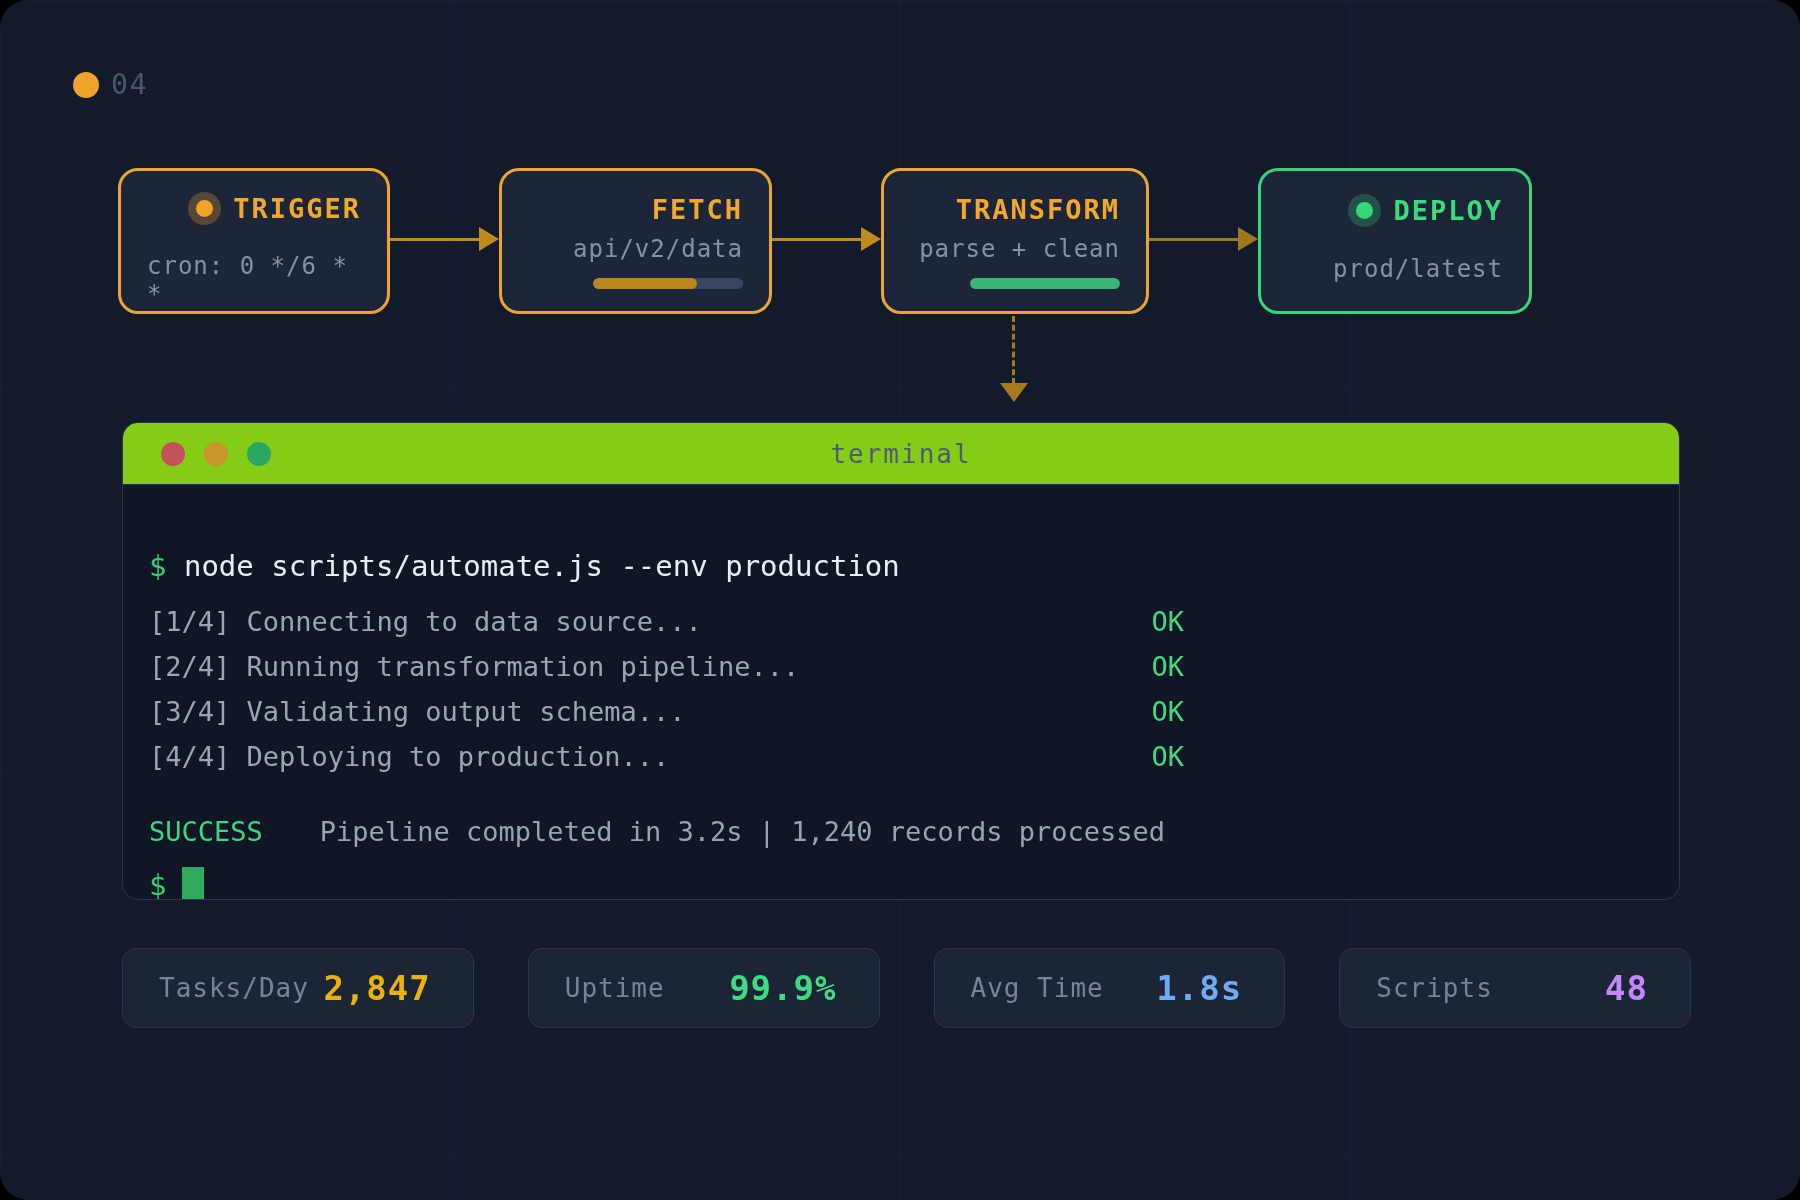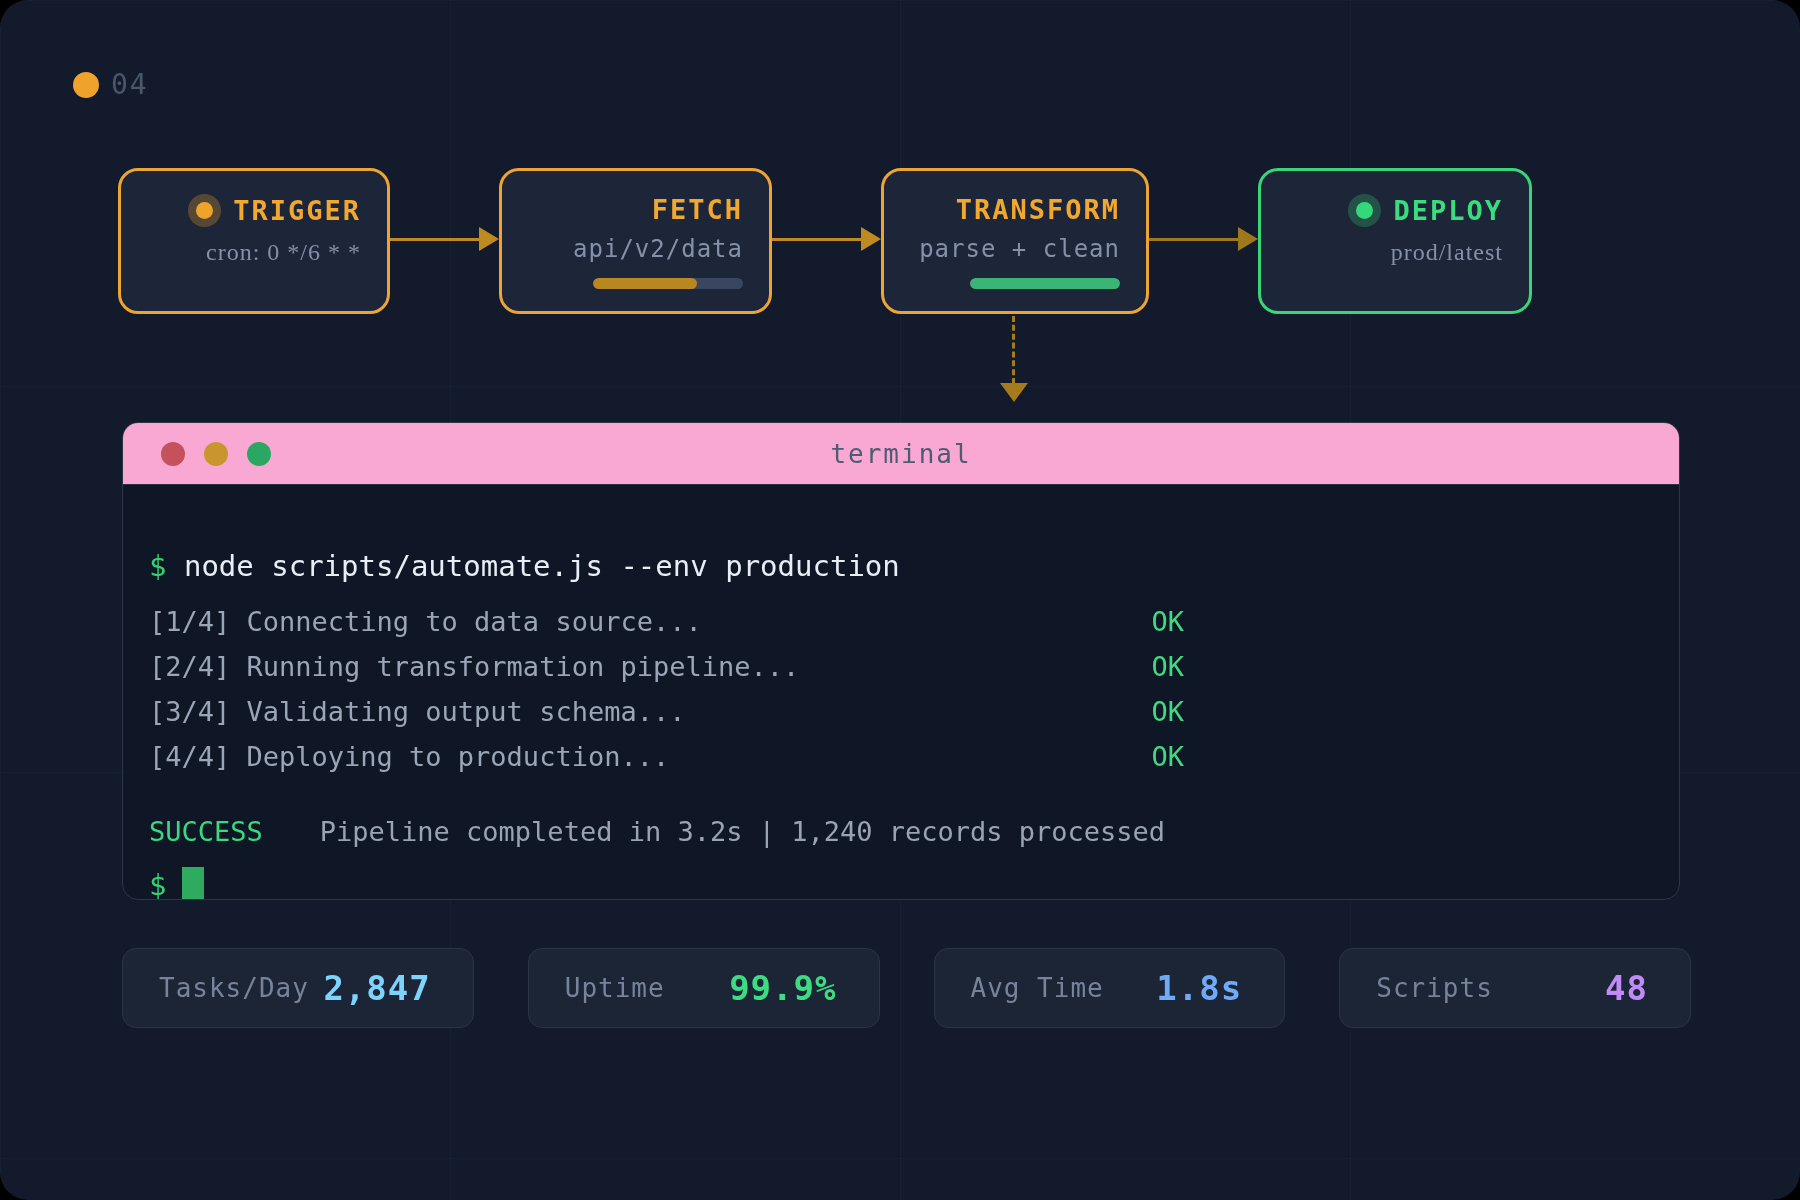--- a/index.html
+++ b/index.html
@@ -31,42 +31,42 @@
   }
   .p-node.n0 { width:272px; } .p-node.n1 { width:273px; }
   .p-node.n2 { width:268px; } .p-node.n3 { width:274px; border-color:#38d678; }
   .title-row { display:flex; align-items:center; gap:20px; height:34px; }
   .node-dot { width:17px; height:17px; border-radius:50%; margin-left:6px; }
   .node-dot.orange { background:#f0a32a; box-shadow:0 0 0 8px rgba(240,163,42,0.28); }
   .node-dot.green  { background:#35d878; box-shadow:0 0 0 8px rgba(53,216,120,0.25); }
   .node-title { font-size:27px; font-weight:bold; letter-spacing:2px; color:#f2a82e; }
   .p-node.n3 .node-title { color:#3bdc7d; }
   .node-sub { font-size:24px; color:#8591a8; letter-spacing:1px; }
-  .p-node.n0 .node-sub, .p-node.n3 .node-sub { margin-top:12px;font-family:Liberation Serif, serif; }
+  .p-node.n0 .node-sub, .p-node.n3 .node-sub { margin-top:28px; }
   .p-node.n1 .node-sub, .p-node.n2 .node-sub { margin-top:10px; }
   .bar { width:150px; height:11px; border-radius:6px; background:#3a4660; margin-top:15px; overflow:hidden; }
   .bar-fill { height:100%; border-radius:6px; }
   .bar-fill.gold { background:#b9871f; }
   .bar-fill.green { background:#3bb573; }
 
   .connector { flex:1; align-self:center; position:relative; height:3px; margin-top:-4px; }
   .connector .line { position:absolute; left:0; right:14px; top:0; height:3px; background:#c08a20; }
   .connector .head { position:absolute; right:0; top:-11px; width:0; height:0;
     border-top:12px solid transparent; border-bottom:12px solid transparent; border-left:20px solid #c08a20; }
   .connector.dim .line { background:#9f781e; }
   .connector.dim .head { border-left-color:#9f781e; }
 
   .dash-arrow { position:absolute; left:1012px; top:316px; width:0; height:68px; border-left:3px dashed #a57b1d; }
   .dash-arrow .head { position:absolute; left:-15px; bottom:-18px; width:0; height:0;
     border-left:14px solid transparent; border-right:14px solid transparent; border-top:19px solid #a57b1d; }
 
   
   .terminal { position:absolute; left:122px; top:422px; width:1558px; height:478px;
     background:#0f1727; border:1px solid #2c3649; border-radius:16px; overflow:hidden; }
-  .t-header { position:relative; height:62px; background:#f9a8d4; border-bottom:1px solid #283244; }
+  .t-header { position:relative; height:62px; background:#84cc16; border-bottom:1px solid #283244; }
   .lights { position:absolute; left:38px; top:19px; display:flex; gap:19px; }
   .light { width:24px; height:24px; border-radius:50%; }
   .light.red { background:#c4515b; } .light.yellow { background:#c9952e; } .light.green { background:#2aa763; }
   .t-title { position:absolute; left:0; right:0; top:16px; text-align:center; font-size:26px; color:#4e5b72; letter-spacing:2px; }
 
   .t-body { padding:64px 30px 0 26px; }
   .cmd-line { font-size:29px; color:#e9edf4; margin-bottom:16px; white-space:pre; }
   .prompt-ch { color:#36cf72; }
   .steps { width:1035px; }
   .step-row { display:flex; justify-content:space-between; font-size:27px; line-height:45px; }
@@ -184,21 +184,21 @@
         </div>
       </div>
       <div class="result-line"><span class="result-badge">SUCCESS</span><span class="result-text">Pipeline completed in 3.2s | 1,240 records processed</span></div>
       <div class="prompt-line"><span class="prompt-ch">$</span><span class="cursor"></span></div>
     </div>
   </div>
 
   <div class="stats">
     <div class="stat-card">
       <span class="stat-label">Tasks/Day</span>
-      <span class="stat-value" style="color: #7dd3fc;">2,847</span>
+      <span class="stat-value" style="color: #eab308;">2,847</span>
     </div>
     <div class="stat-card">
       <span class="stat-label">Uptime</span>
       <span class="stat-value" style="color: rgb(62, 220, 130);">99.9%</span>
     </div>
     <div class="stat-card">
       <span class="stat-label">Avg Time</span>
       <span class="stat-value" style="color: rgb(111, 170, 248);">1.8s</span>
     </div>
     <div class="stat-card">

